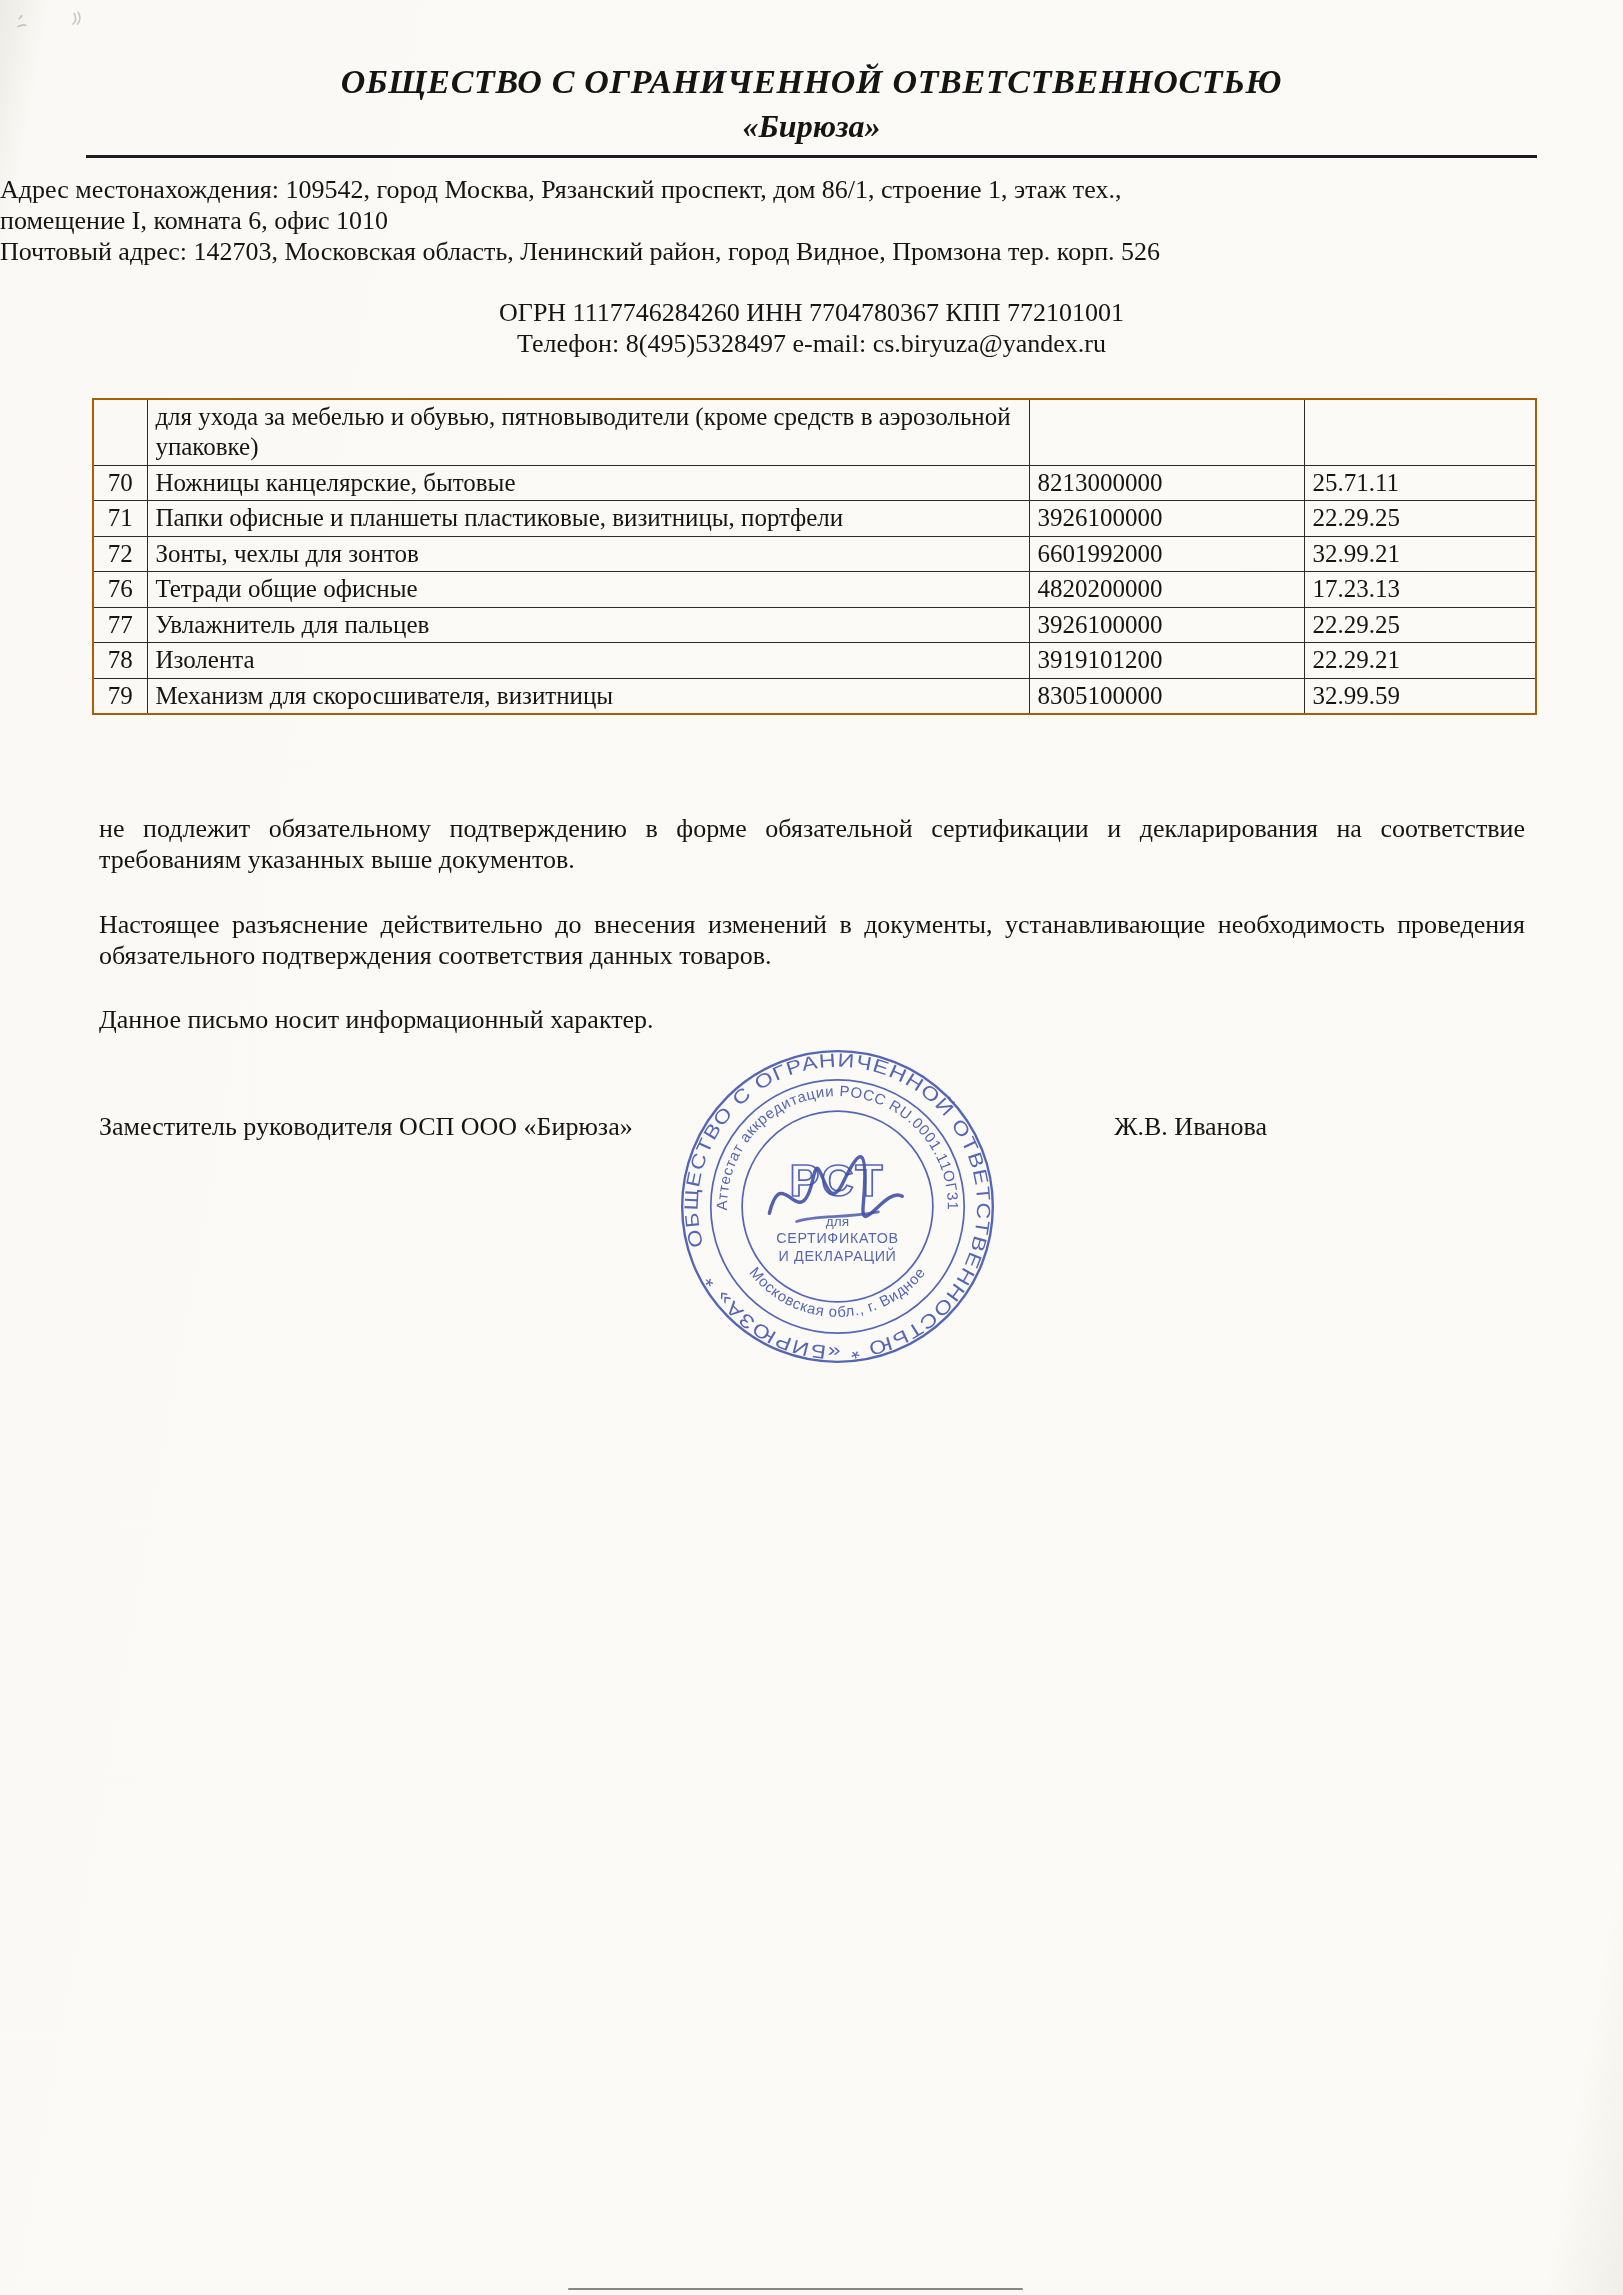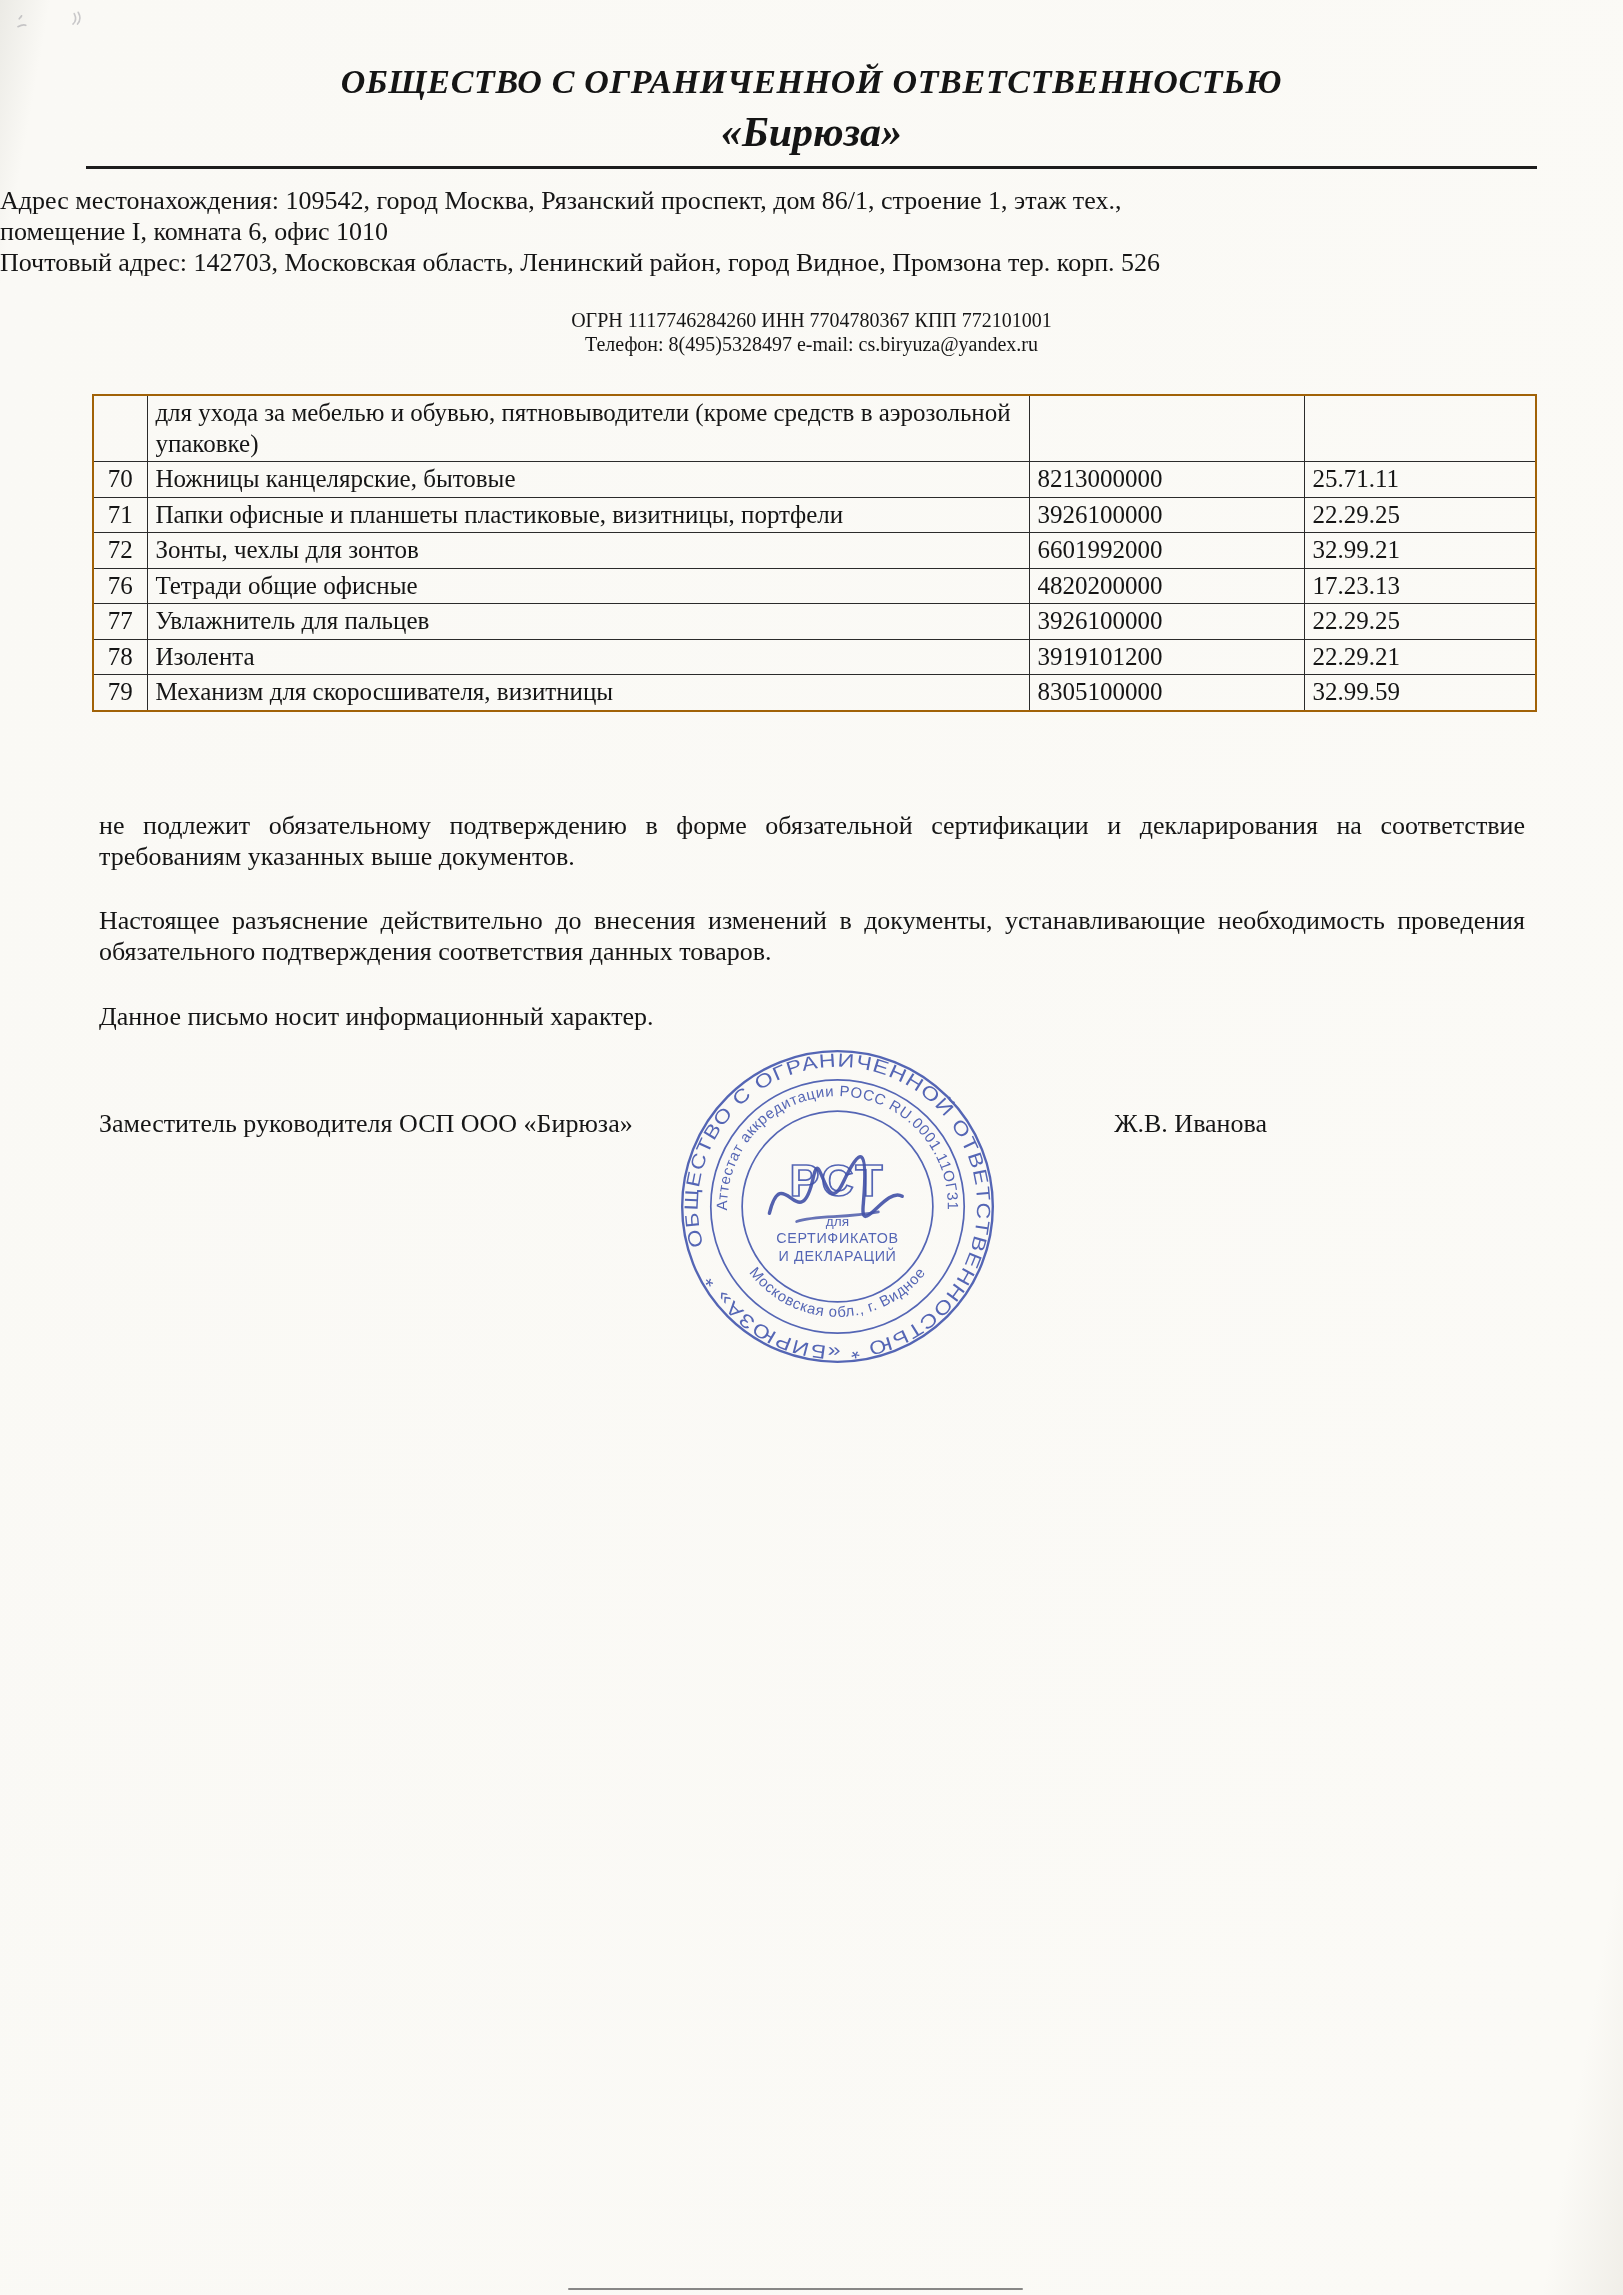--- a/index.html
+++ b/index.html
@@ -4,24 +4,24 @@
 <style>
   html,body{margin:0;padding:0;}
   body{
     width:1623px;height:2295px;position:relative;overflow:hidden;
     background:linear-gradient(100deg,#ebeae5 0%,#faf9f5 2.5%,#fbfaf6 96%,#f0eee8 100%);
     font-family:"Liberation Serif", serif;color:#151515;
   }
   .page{position:absolute;inset:0;}
   
   .org-type{padding-top:63px;text-align:center;font-weight:bold;font-style:italic;font-size:34px;letter-spacing:0.7px;}
-  .org-name{margin-top:6.5px;text-align:center;font-weight:bold;font-style:italic;font-size:42px;}
+  .org-name{margin-top:6.5px;text-align:center;font-weight:bold;font-style:italic;font-size:32px;}
   .rule{width:1451px;margin:10.5px auto 15.7px auto;border-top:3.3px solid #1d1d1d;height:0;}
   .addr-block{text-align:left;font-size:26px;line-height:1.2;}
-  .reg-block{margin-top:30px;text-align:center;font-size:20px;line-height:1.2;}
+  .reg-block{margin-top:30px;text-align:center;font-size:26px;line-height:1.2;}
   
   table.goods{margin:38px 0 0 92px;width:1442px;border-collapse:collapse;table-layout:fixed;font-size:25px;}
   table.goods td{border:1.3px solid #2b2b2b;padding:2px 7.9px;line-height:1.22;vertical-align:top;overflow:hidden;white-space:nowrap;}
   table.goods td.wrap{white-space:normal;}
   table.goods{border:2px solid #a16207;}
   td.c-num{text-align:center;padding-left:2.6px;padding-right:2.6px;}
   
   .body-text{margin:98px 0 16px 99px;width:1426px;font-size:26px;line-height:1.2;text-align:justify;}
   .para{margin:0 0 0 0;}
   .para + .para{margin-top:33px;}

